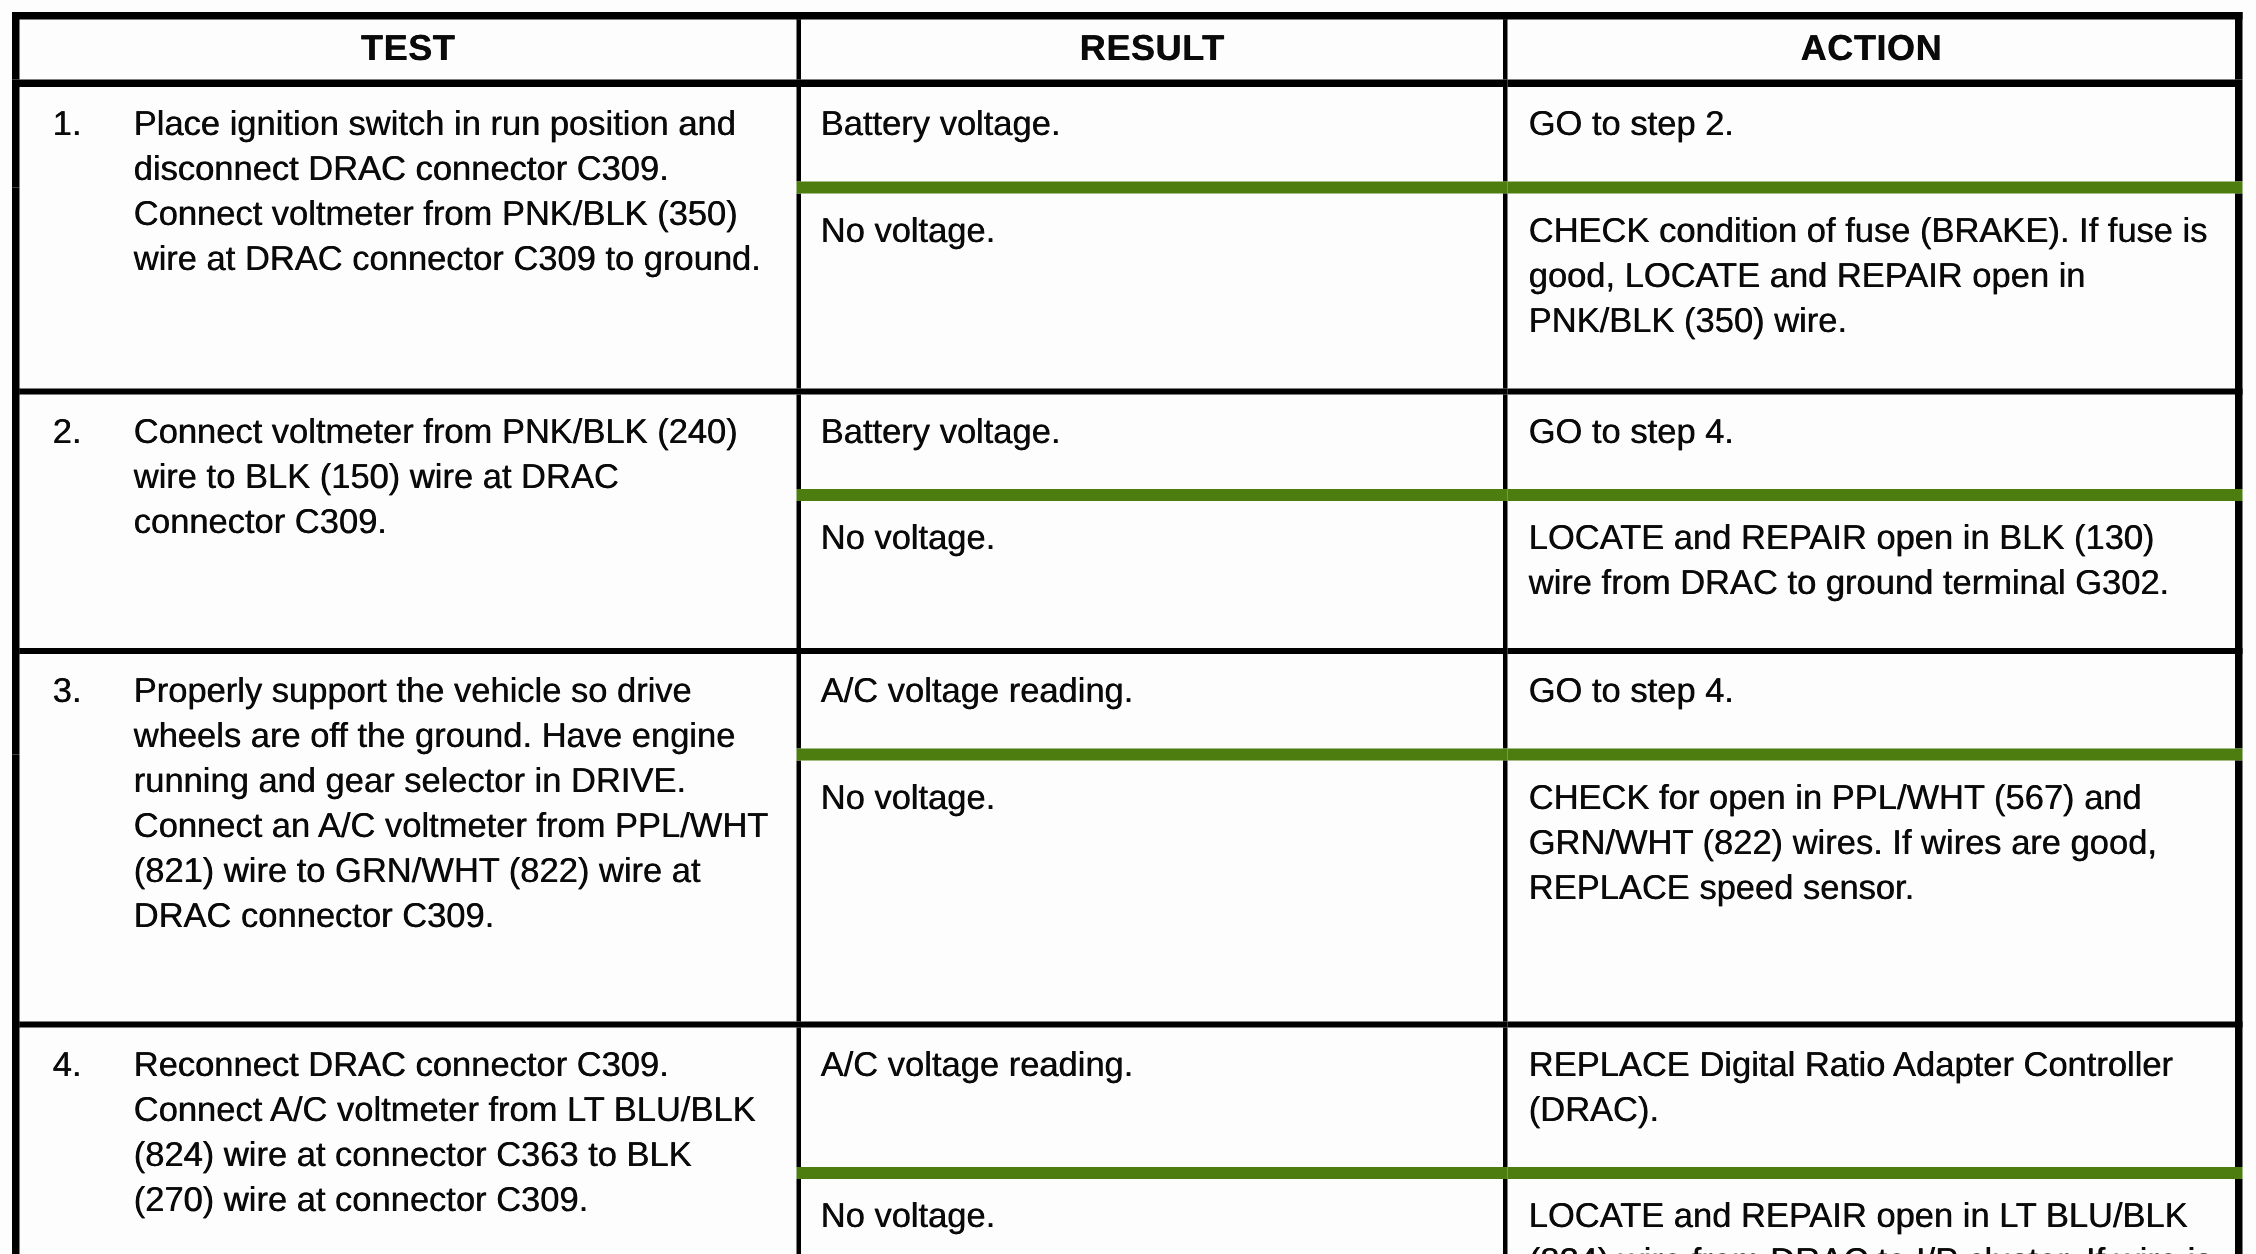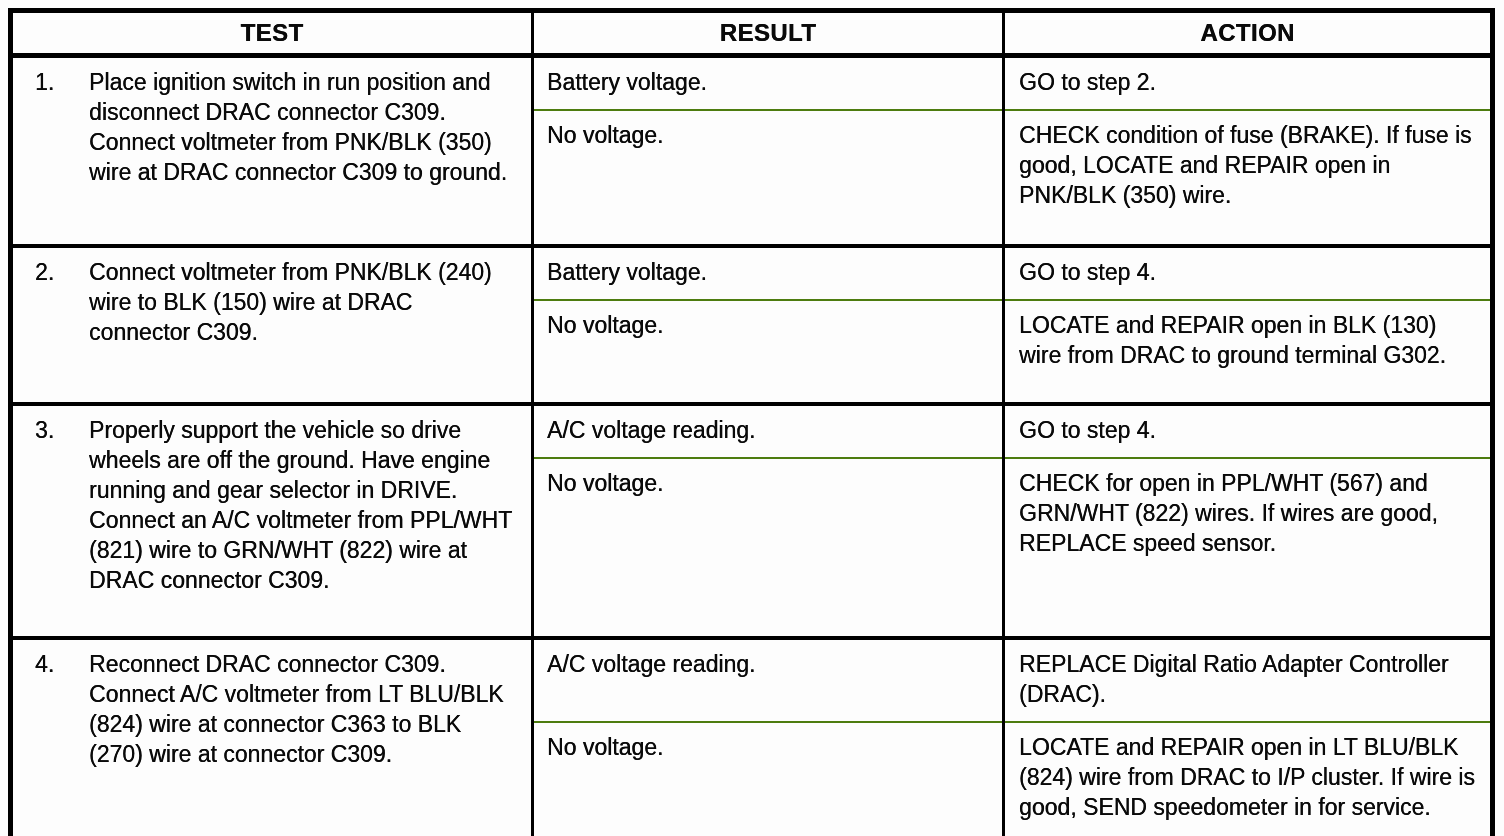--- a/index.html
+++ b/index.html
@@ -44,38 +44,38 @@
     font-weight: bold;
     letter-spacing: 0.4px;
     text-align: center;
     vertical-align: middle;
     padding: 2px 0 2px 0;
   }
   tr.step-first td {
     border-top: 4px solid #000;
   }
   tr.step-second td {
-    border-top: 2px solid #4d7c0f;
+    border-top: 8px solid #4d7c0f;
   }
   td.test-cell { padding: 0; }
   .test-inner {
     display: flex;
     padding: 9px 12px 8px 22px;
   }
   .step-num {
     flex: 0 0 54px;
   }
   .test-text {
     flex: 1;
   }
   td.result-cell {
     padding: 9px 12px 8px 13px;
   }
   td.action-cell {
-    padding: 9px 14px 12px 14px;
+    padding: 9px 14px 24px 14px;
   }
   
   tr.h-r1a { height: 50px; }
   tr.h-r1b { height: 136px; }
   tr.h-r2a { height: 44px; }
   tr.h-r2b { height: 104px; }
   tr.h-r3a { height: 44px; }
   tr.h-r3b { height: 180px; }
   tr.h-r4a { height: 72px; }
   tr.h-r4b { height: 140px; }

